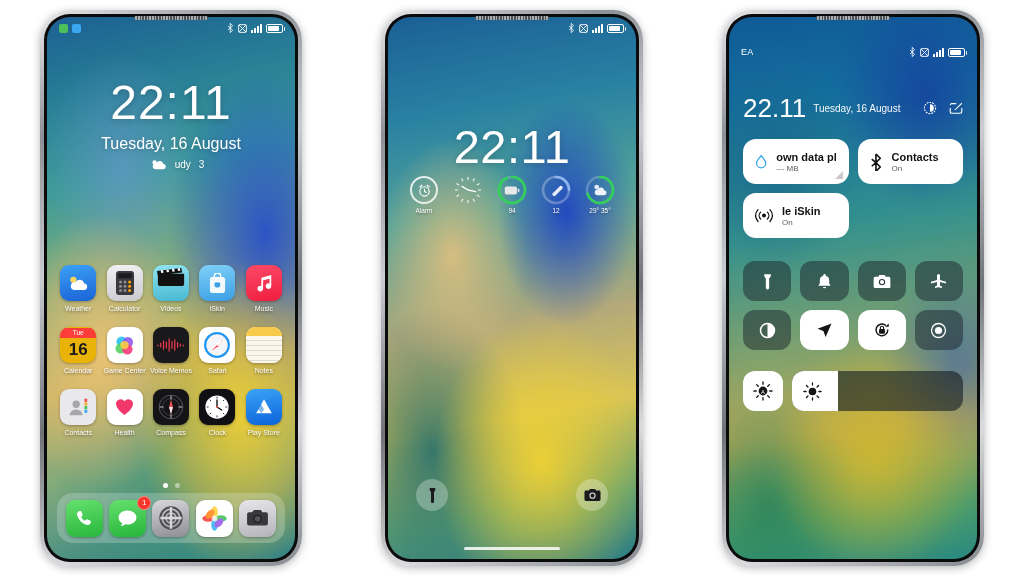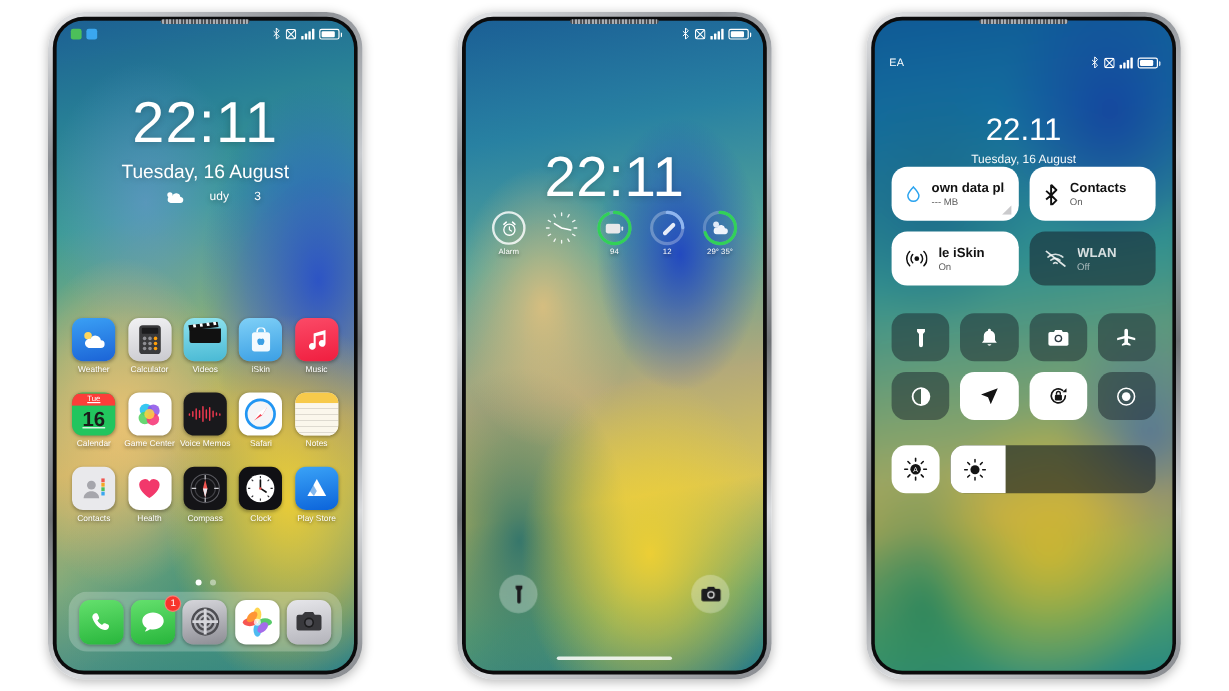--- a/index.html
+++ b/index.html
@@ -96,21 +96,21 @@
   .batt { width:17px; height:9px; border:1px solid #fff; border-radius:2px; position:relative; padding:1px; }
   .batt::after{content:"";position:absolute;right:-3px;top:2.5px;width:1.5px;height:4px;background:#fff;border-radius:0 1px 1px 0;}
   .batt span{display:block;height:100%;width:88%;background:#fff;border-radius:1px;}
 
   
   .ls1-clock { position:absolute; top:58px; left:0; right:0; text-align:center; color:#fff;
     font-size:48px; font-weight:300; letter-spacing:1px; text-shadow:0 1px 6px rgba(0,0,0,.22); }
   .ls1-date { position:absolute; top:118px; left:0; right:0; text-align:center; color:#fff;
     font-size:16px; font-weight:400; text-shadow:0 1px 5px rgba(0,0,0,.22); }
   .ls1-weather { position:absolute; top:142px; left:12px; right:0; display:flex; align-items:center;
-    justify-content:center; gap:21px; color:#fff; font-size:10px; text-shadow:0 1px 4px rgba(0,0,0,.3); }
+    justify-content:center; gap:8px; color:#fff; font-size:10px; text-shadow:0 1px 4px rgba(0,0,0,.3); }
 
   
   .appgrid { position:absolute; left:8px; right:8px; top:248px; display:grid;
     grid-template-columns:repeat(5,1fr); row-gap:14px; z-index:10; }
   .app { display:flex; flex-direction:column; align-items:center; gap:4px; }
   .app-ico { width:36px; height:36px; border-radius:9px; position:relative; overflow:hidden;
     box-shadow:0 1px 3px rgba(0,0,0,.3); display:flex; align-items:center; justify-content:center;
     font-size:19px; color:#fff; }
   .app-lbl { font-size:7px; color:#fff; text-align:center; line-height:1.15;
     text-shadow:0 1px 3px rgba(0,0,0,.55); max-width:46px; }
@@ -144,21 +144,21 @@
   .ls2-shortcuts { position:absolute; left:0; right:0; bottom:48px; display:flex;
     justify-content:space-between; padding:0 28px; z-index:10; }
   .sc-btn { width:32px; height:32px; border-radius:50%; background:rgba(255,255,255,.28);
     backdrop-filter:blur(6px); display:flex; align-items:center; justify-content:center; color:#1a1a1a; }
   .homebar { position:absolute; bottom:9px; left:50%; transform:translateX(-50%);
     width:96px; height:3.5px; border-radius:2px; background:rgba(255,255,255,.85); z-index:10; }
 
   
   .cc { position:absolute; inset:0; z-index:10; padding:0 14px; }
   .cc-head { position:absolute; top:78px; left:14px; right:14px; display:flex;
-    align-items:center; gap:7px; color:#fff;flex-direction:column; }
+    align-items:center; gap:7px; color:#fff; }
   .cc-time { font-size:26px; font-weight:300; letter-spacing:0px; line-height:1; }
   .cc-date { font-size:10px; font-weight:400; opacity:.95; }
   .cc-head-icons { margin-left:auto; display:flex; gap:12px; align-items:center; }
 
   .cc-tiles { position:absolute; top:122px; left:14px; right:14px;
     display:grid; grid-template-columns:1fr 1fr; gap:9px; }
   .tile { height:45px; border-radius:13px; display:flex; align-items:center; gap:9px;
     padding:0 12px; position:relative; overflow:hidden; }
   .tile.on  { background:#ffffff; color:#121212; }
   .tile.off { background:rgba(22,34,44,.58); color:rgba(255,255,255,.82); }
@@ -291,21 +291,21 @@
           <div class="app">
             <div class="app-ico" style="background:linear-gradient(170deg,#fb4a67,#f01e3f)">
               <svg width="20" height="20" viewBox="0 0 22 22">
                   <path d="M19 2.2v12.2a3.1 3.1 0 1 1-1.9-2.8V6.4L10 8v9.1a3.1 3.1 0 1 1-1.9-2.8V5.3z" fill="#fff"></path>
                 </svg>
             </div>
             <div class="app-lbl">Music</div>
           </div>
 
           <div class="app">
-            <div class="app-ico" style="background:#22c55e; flex-direction:column;text-decoration:underline;">
+            <div class="app-ico" style="background:#eab308; flex-direction:column;">
               <div style="background:#fc3d39;color:#fff;font-size:6.5px;width:100%;text-align:center;line-height:10px;height:10px;">Tue</div>
               <div style="color:#1a1a1a;font-size:17px;font-weight:600;line-height:24px;">16</div>
             </div>
             <div class="app-lbl">Calendar</div>
           </div>
           <div class="app">
             <div class="app-ico" style="background:#fff">
               <svg width="25" height="25" viewBox="0 0 26 26">
                   <circle cx="10" cy="9" r="5.4" fill="#26c2f0" opacity=".92"></circle>
                   <circle cx="16.5" cy="9.6" r="5.4" fill="#8e55e8" opacity=".88"></circle>
@@ -665,34 +665,20 @@
                   <circle cx="10" cy="8" r="2.2" fill="#111"></circle>
                   <path d="M6.2 4.2a5.4 5.4 0 0 0 0 7.6M13.8 4.2a5.4 5.4 0 0 1 0 7.6" stroke="#111" stroke-width="1.4" fill="none" stroke-linecap="round"></path>
                   <path d="M3.4 1.4a9.4 9.4 0 0 0 0 13.2M16.6 1.4a9.4 9.4 0 0 1 0 13.2" stroke="#111" stroke-width="1.4" fill="none" stroke-linecap="round"></path>
                 </svg>
               <span class="tile-txt">
                 <span class="tile-title">le iSkin</span>
                 <span class="tile-sub">On</span>
               </span>
             </div>
 
-            <div class="tile off">
-              <svg width="19" height="15" viewBox="0 0 20 16">
-                  <g stroke="rgba(255,255,255,.8)" stroke-width="1.5" fill="none" stroke-linecap="round">
-                    <path d="M3.4 6.6a10 10 0 0 1 13.2 0"></path>
-                    <path d="M6 9.4a6.4 6.4 0 0 1 8 0"></path>
-                    <path d="M8.4 12.2a2.8 2.8 0 0 1 3.2 0"></path>
-                  </g>
-                  <path d="M2 1.6 18.4 14.6" stroke="rgba(255,255,255,.85)" stroke-width="1.5" stroke-linecap="round"></path>
-                </svg>
-              <span class="tile-txt">
-                <span class="tile-title">WLAN</span>
-                <span class="tile-sub">Off</span>
-              </span>
-            </div>
           </div>
 
           <div class="cc-grid">
             <div class="gbtn off">
               <svg width="11" height="17" viewBox="0 0 12 18">
                   <path d="M2.4 1h7.2v2.4L7.8 5.6v10.2a1.8 1.8 0 0 1-3.6 0V5.6L2.4 3.4z" fill="currentColor"></path>
                 </svg>
             </div>
             <div class="gbtn off">
               <svg width="15" height="17" viewBox="0 0 16 18">

